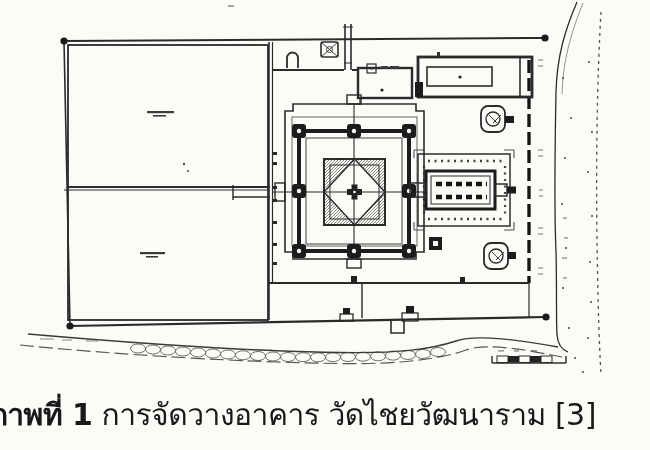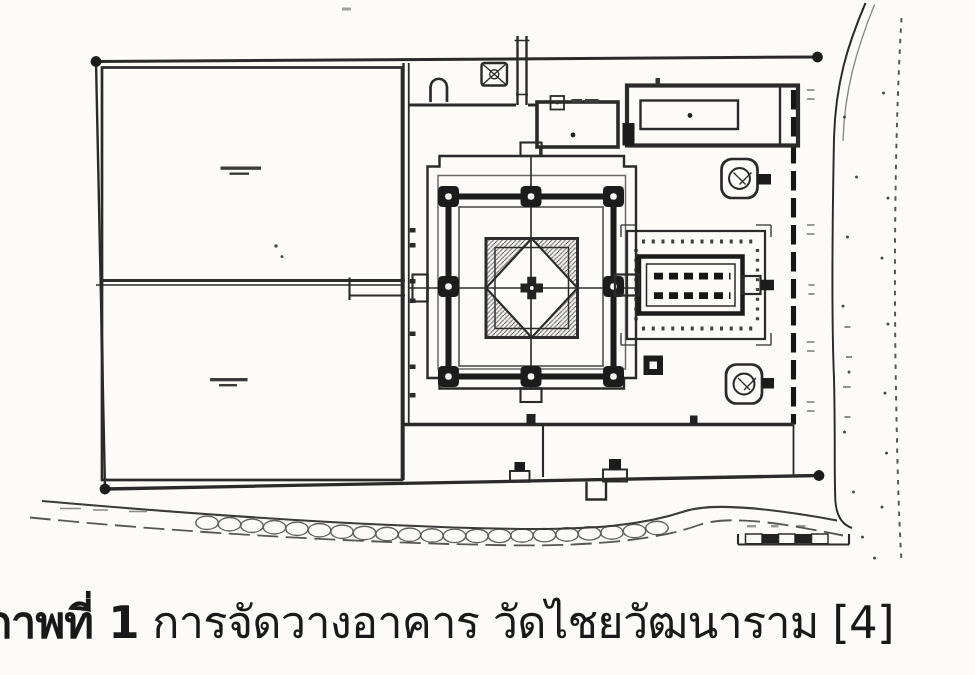--- a/index.html
+++ b/index.html
@@ -270,14 +270,14 @@
             <circle cx="575" cy="358" r="1"></circle>
         <circle cx="583" cy="372" r="1"></circle>
       </g>
     </g>
 
   </g>
 </svg>
 </div>
 
 <div class="caption">
-  <span class="cap-label">ภาพที่ 1</span><span class="cap-text">การจัดวางอาคาร วัดไชยวัฒนาราม [4]</span>
+  <span class="cap-label">ภาพที่ 1</span><span class="cap-text">การจัดวางอาคาร วัดไชยวัฒนาราม [3]</span>
 </div>
 
 </body></html>

